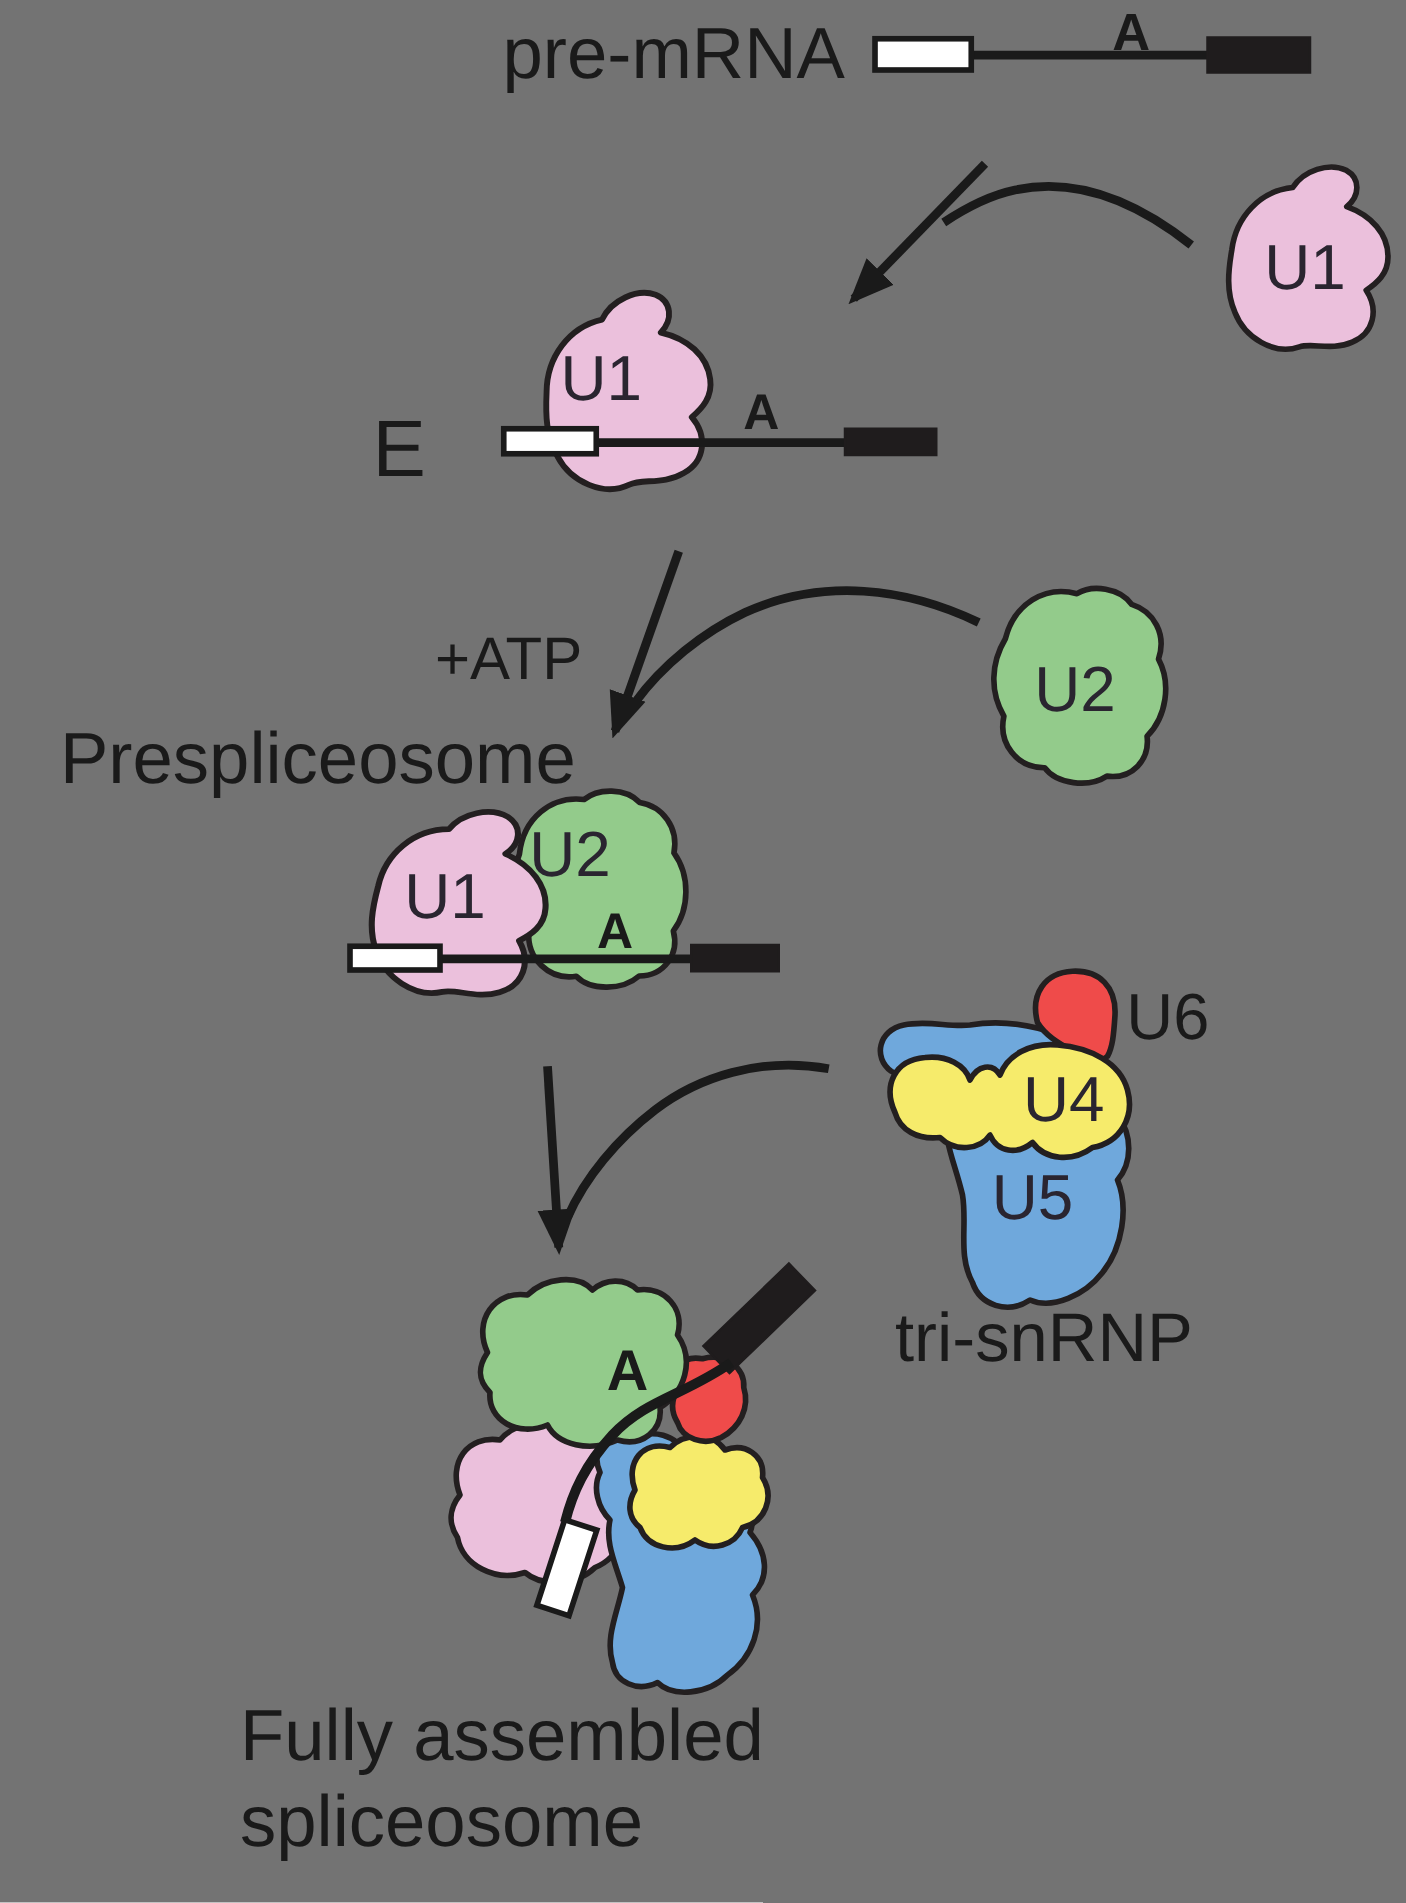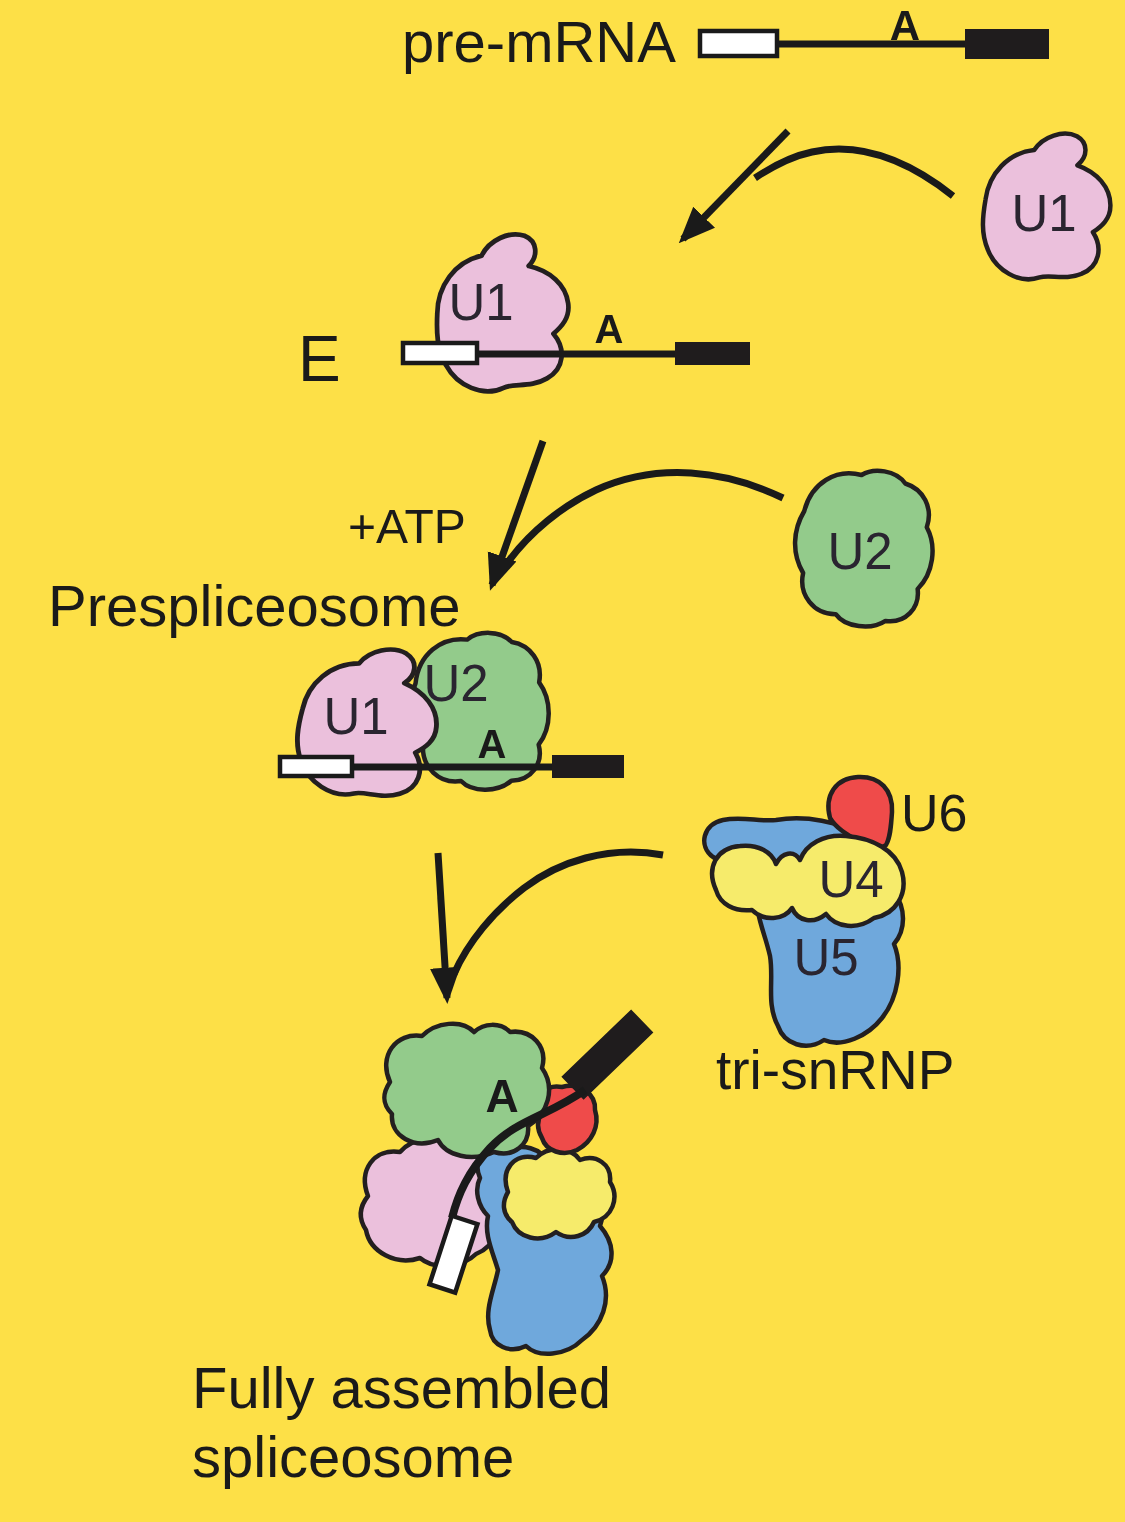--- a/index.html
+++ b/index.html
@@ -1,19 +1,19 @@
 <!DOCTYPE html>
 <html><head>
 <meta charset="utf-8">
 <style>
   html,body { margin:0; padding:0; background:#ffffff; }
   .canvas {
     position:relative;
     width:1125px; height:1522px;
-    background:#fde047;
+    background:#737373;
     font-family:"Liberation Sans", sans-serif;
     overflow:hidden;
   }
   svg { display:block; }
   text {
     font-family:"Liberation Sans", sans-serif;
     fill:#1a1a1a;
   }
   .blob { stroke:#231f20; stroke-width:4.5; stroke-linejoin:round; }
   .rna-line { stroke:#1a1a1a; stroke-width:7; fill:none; stroke-linecap:butt; }

